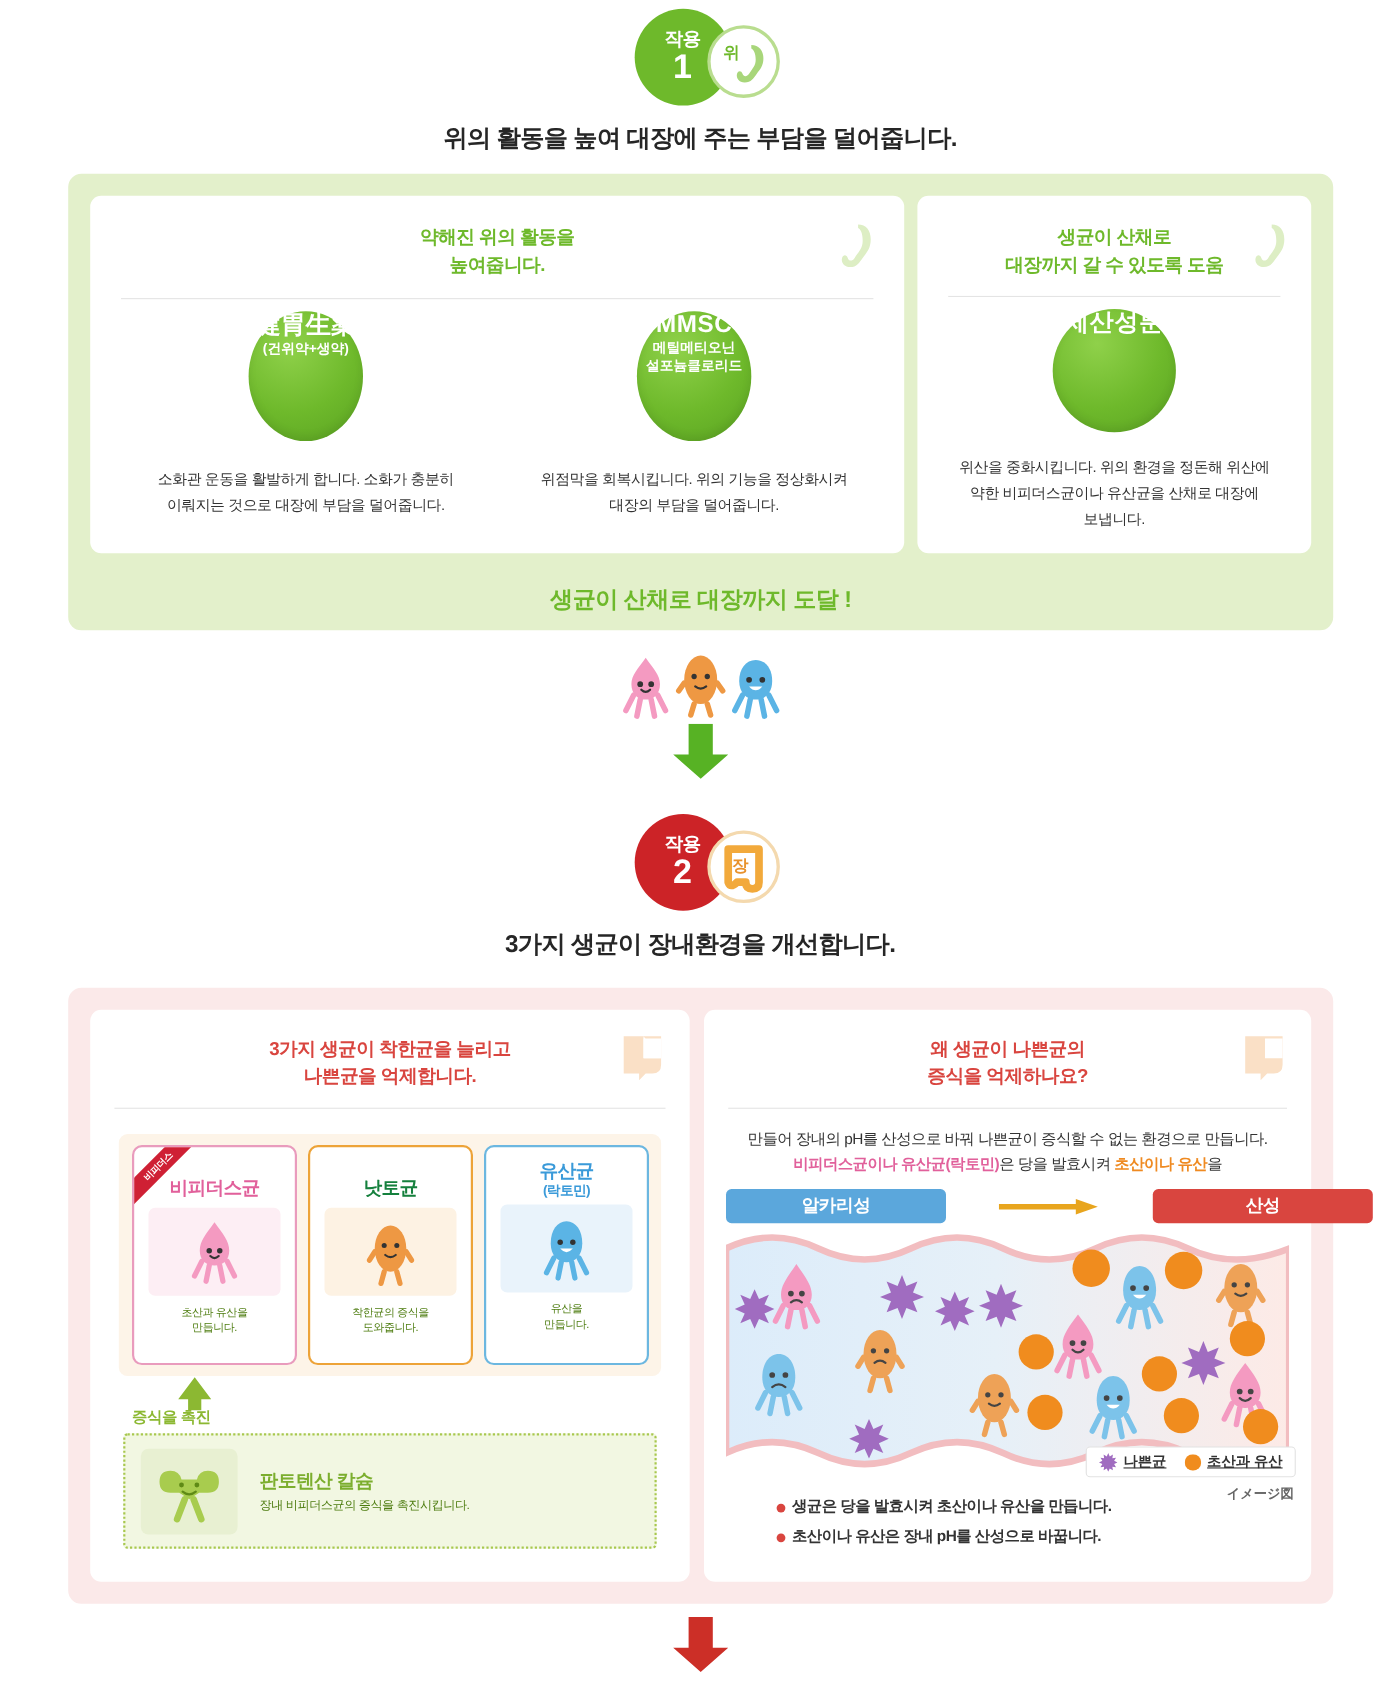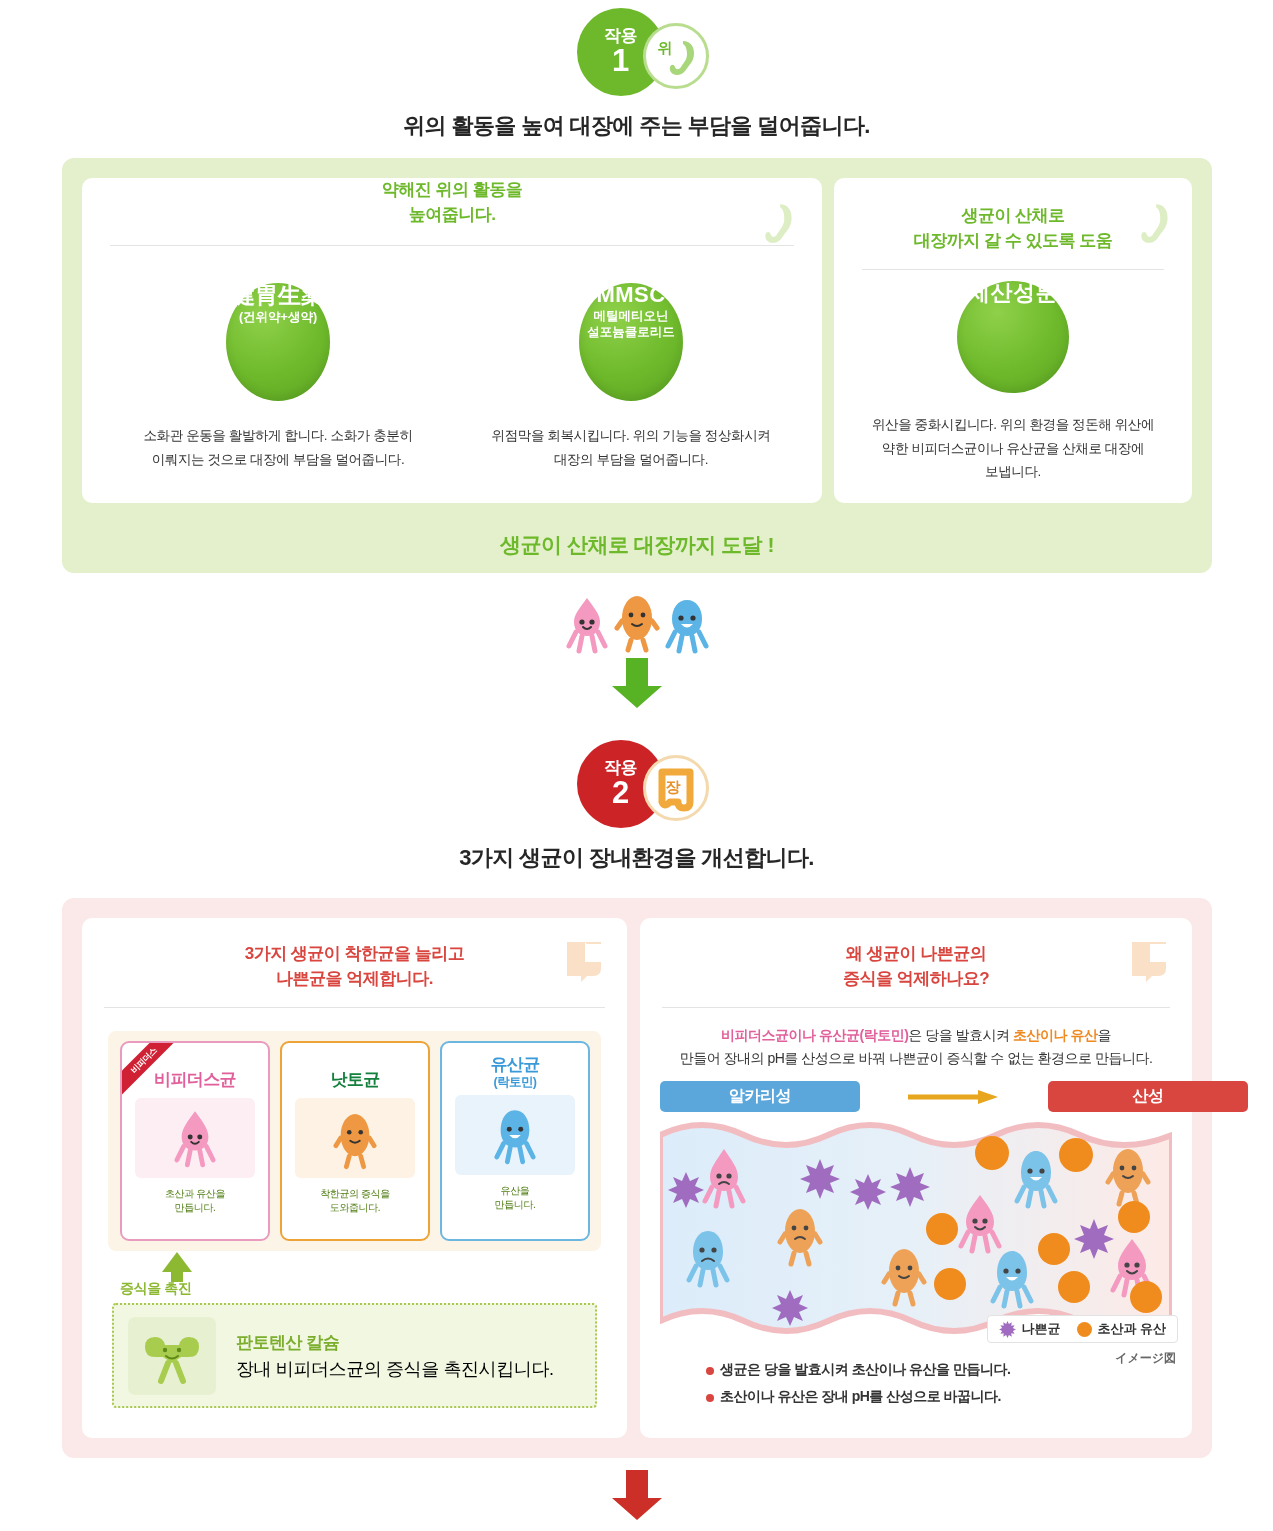--- a/index.html
+++ b/index.html
@@ -150,21 +150,21 @@
   .panto-icon-box {
     width: 88px; height: 78px; background: #e8f0d2;
     border-radius: 7px; margin-left: 14px;
     display: flex; align-items: center; justify-content: center;
   }
   .panto-title {
     font-size: 17px; font-weight: bold; color: #7cae2e;
     letter-spacing: -0.5px;
   }
   .panto-desc {
-    font-size: 18px; color: #000000; margin-top: 3px; letter-spacing: -0.4px;
+    font-size: 11px; color: #4d7c0f; margin-top: 3px; letter-spacing: -0.4px;
   }
 
   
   .ph-lead {
     text-align: center; font-size: 14px; line-height: 1.6;
     color: #333; letter-spacing: -0.5px;
   }
   .hl-pink { color: #e1609b; font-weight: bold; }
   .hl-orange { color: #ef8a21; font-weight: bold; }
   .ph-bar {
@@ -174,21 +174,21 @@
     letter-spacing: -0.4px;
   }
   .ph-bar.alk { background: #5ba7dc; }
   .ph-bar.acid { background: #d9453f; }
   .intestine {
     position: absolute; border-radius: 6px; overflow: hidden;
   }
   .legend-box {
     position: absolute; background: #fff; border: 1px solid #e2e2e2;
     border-radius: 4px; display: flex; align-items: center; gap: 9px;
-    padding: 4px 11px; font-size: 13px; font-weight: bold; color: #333;
+    padding: 4px 11px; font-size: 13px; font-weight: bold; color: #333; text-decoration: underline;
   }
   .legend-item { display: flex; align-items: center; gap: 5px; }
   .bullet-line {
     font-size: 14px; color: #333; font-weight: bold;
     letter-spacing: -0.5px; display: flex; align-items: flex-start; gap: 6px;
   }
   .bullet-dot {
     width: 8px; height: 8px; border-radius: 50%;
     background: #d9453f; margin-top: 6px; flex: none;
   }
@@ -216,21 +216,21 @@
 </div>
 
 <div class="headline" style="position:absolute;left:0;top:111px;width:100%;">위의 활동을 높여 대장에 주는 부담을 덜어줍니다.</div>
 
 <div class="panel-green">
 
   <div class="card" style="left:20px;top:20px;width:740px;height:325px;">
     <svg class="corner-quote" style="right:22px;top:22px;" width="44" height="48" viewBox="0 0 42 46">
       <path d="M23 4 C30 4 34 9 34 17 C34 25 30 29 27 33 C24 37 22 41 16 41 C11 41 8 37 9 33 C10 30 13 30 14 33 C15 36 18 36 20 33 C23 28 27 25 27 18 C27 11 25 8 23 7 Z" fill="#ddeec4"></path>
     </svg>
-    <div class="card-title green" style="">
+    <div class="card-title green" style="padding-top:26px;">
       <div>약해진 위의 활동을</div>
       <div>높여줍니다.</div>
     </div>
     <div class="divider" style="margin:18px 28px 0;"></div>
 
     <div style="position:absolute;left:38px;top:105px;width:316px;text-align:center;">
       <div class="pill" style="width:104px;height:118px;margin:0 auto;">
         <span class="pill-main">健胃生薬</span>
         <span class="pill-sub">(건위약+생약)</span>
       </div>
@@ -422,24 +422,24 @@
       <path d="M6 4 H40 V30 Q40 38 32 38 H26 L20 44 V38 H6 Z" fill="#fae0c6"></path>
       <path d="M24 6 H40 V24 H24 Z" fill="#fff"></path>
     </svg>
     <div class="card-title red" style="padding-top:24px;">
       <div>왜 생균이 나쁜균의</div>
       <div>증식을 억제하나요?</div>
     </div>
     <div class="divider" style="margin:16px 22px 0;"></div>
 
     <div class="ph-lead" style="margin:16px 16px 0;">
+      <div>만들어 장내의 pH를 산성으로 바꿔 나쁜균이 증식할 수 없는 환경으로 만듭니다.</div>
       <div>
         <span class="hl-pink">비피더스균이나 유산균(락토민)</span><span>은 당을 발효시켜 </span><span class="hl-orange">초산이나 유산</span><span>을</span>
       </div>
-      <div>만들어 장내의 pH를 산성으로 바꿔 나쁜균이 증식할 수 없는 환경으로 만듭니다.</div>
     </div>
 
     <div style="position:absolute;left:20px;top:163px;width:588px;display:flex;align-items:center;">
       <div class="ph-bar alk" style="width:200px;">알카리성</div>
       <div style="flex:1;display:flex;justify-content:center;">
         <svg width="92" height="16" viewBox="0 0 92 16">
           <path d="M0 8 H74" stroke="#e8a51e" stroke-width="5"></path>
           <path d="M70 1 L90 8 L70 15 Z" fill="#e8a51e"></path>
         </svg>
       </div>

